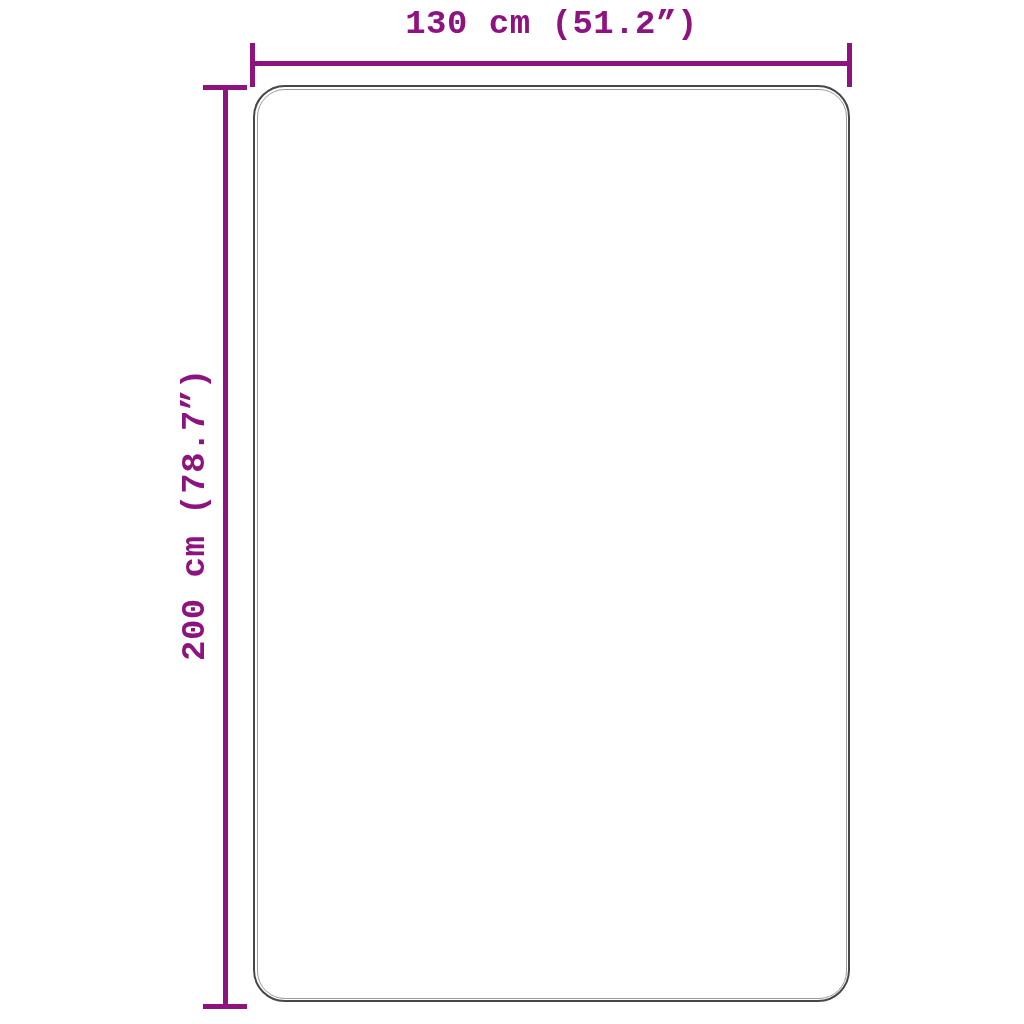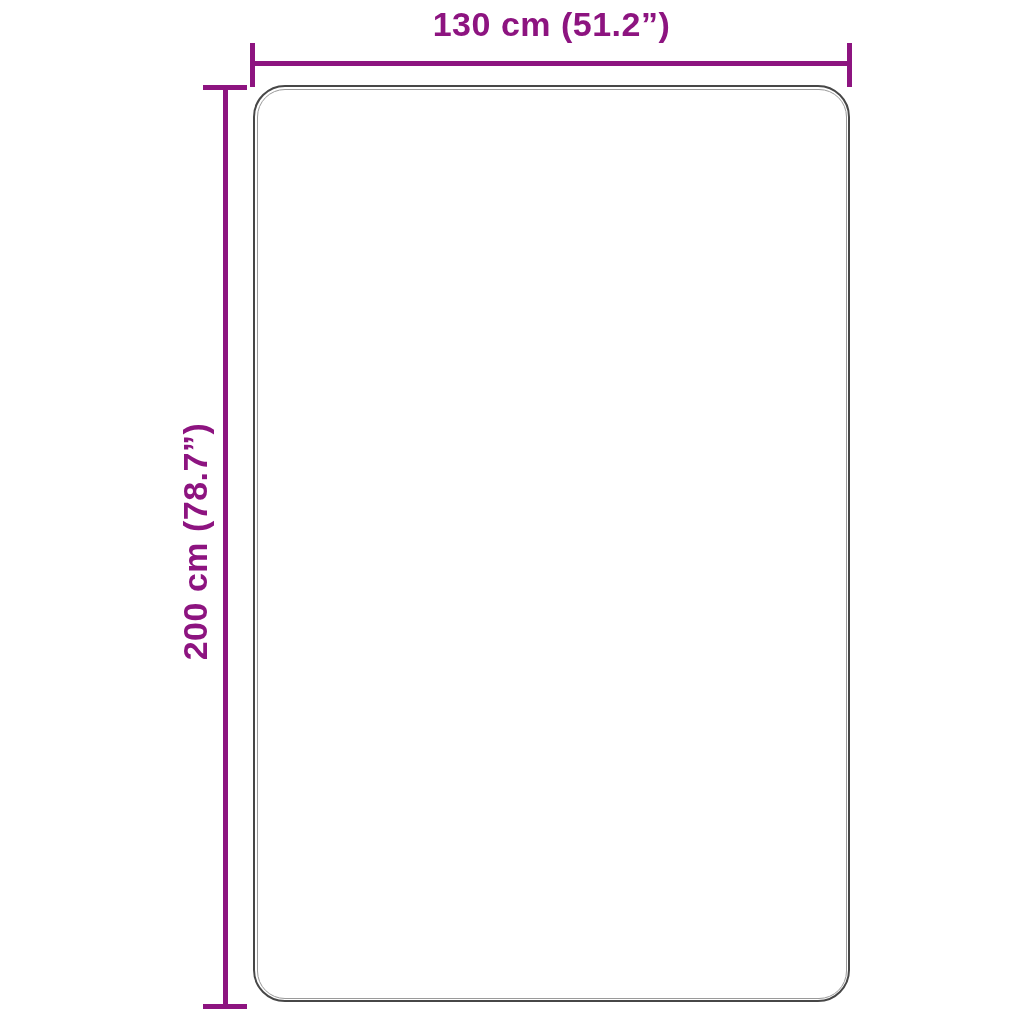--- a/index.html
+++ b/index.html
@@ -9,21 +9,21 @@
     --bg: #ffffff;
   }
   * { box-sizing: border-box; margin: 0; padding: 0; }
   html, body { background: var(--bg); }
   .canvas {
     position: relative;
     width: 943px;
     height: 1024px;
     background: var(--bg);
     overflow: hidden;
-    font-family: Liberation Sans, sans-serif;
+    font-family: Liberation Mono, monospace;
   }
 
   
   .rug-outer {
     position: absolute;
     left: 253px;
     top: 85px;
     width: 597px;
     height: 917px;
     border: 2px solid var(--outline-outer);

